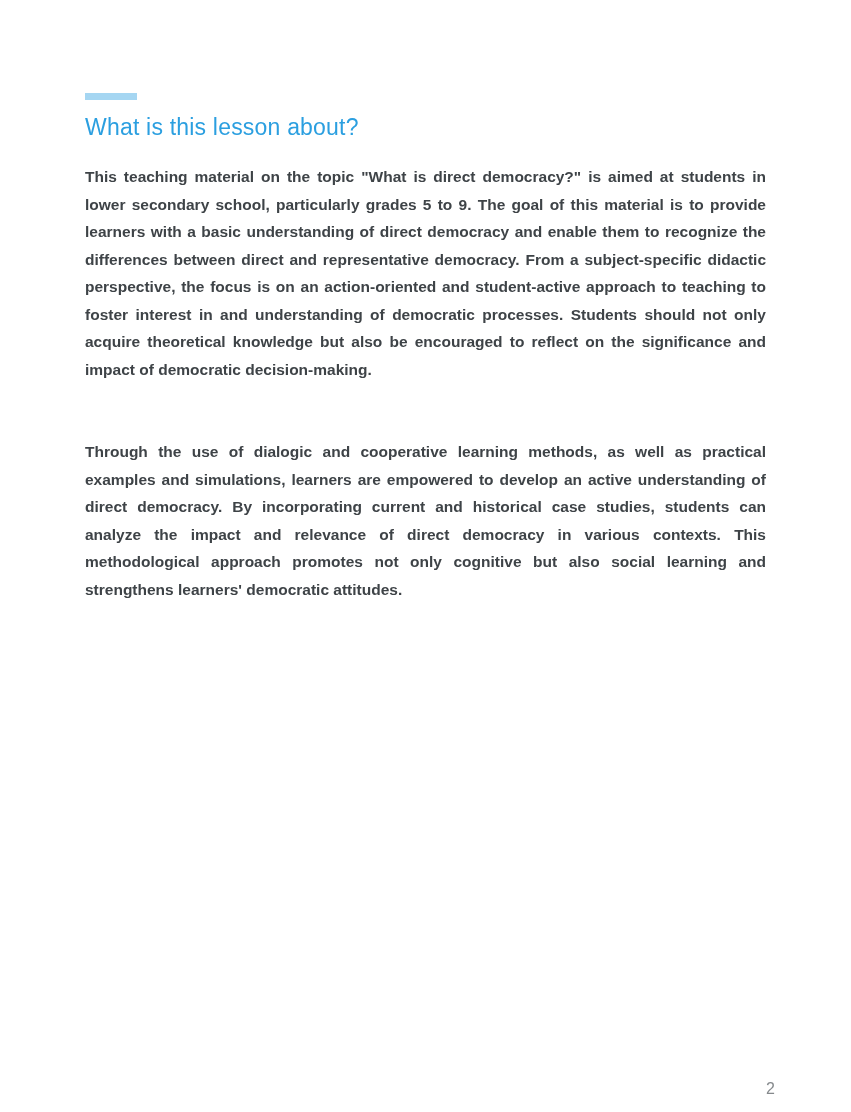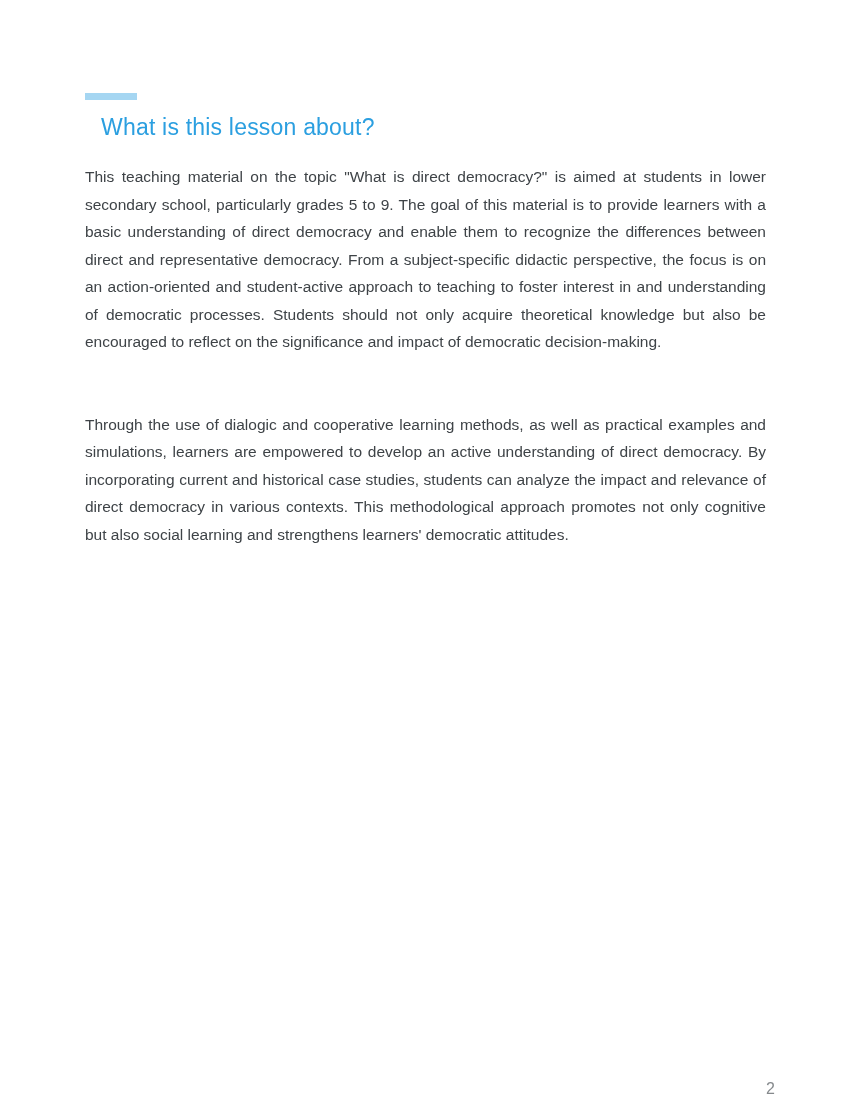--- a/index.html
+++ b/index.html
@@ -21,32 +21,32 @@
     top: 93px;
     width: 690px;
   }
   .accent-bar {
     width: 52px;
     height: 7px;
     background: #a5d6f2;
     margin: 0 0 13px 0;
   }
   .heading {
-    margin: 0 0 22px 16px;
+    margin: 0 0 22px 0;
     font-size: 23px;
     line-height: 28px;
     font-weight: 500;
     letter-spacing: 0.2px;
     color: #2b9fe0;
   }
   .body-text p {
     margin: 0 9px 55px 0;
     font-size: 15.5px;
     line-height: 27.5px;
-    font-weight: 400;
+    font-weight: 700;
     color: #3e4347;
     text-align: justify;
     text-justify: inter-word;
   }
   .body-text p:last-child {
     margin-bottom: 0;
   }
   .page-number {
     position: absolute;
     right: 76px;

